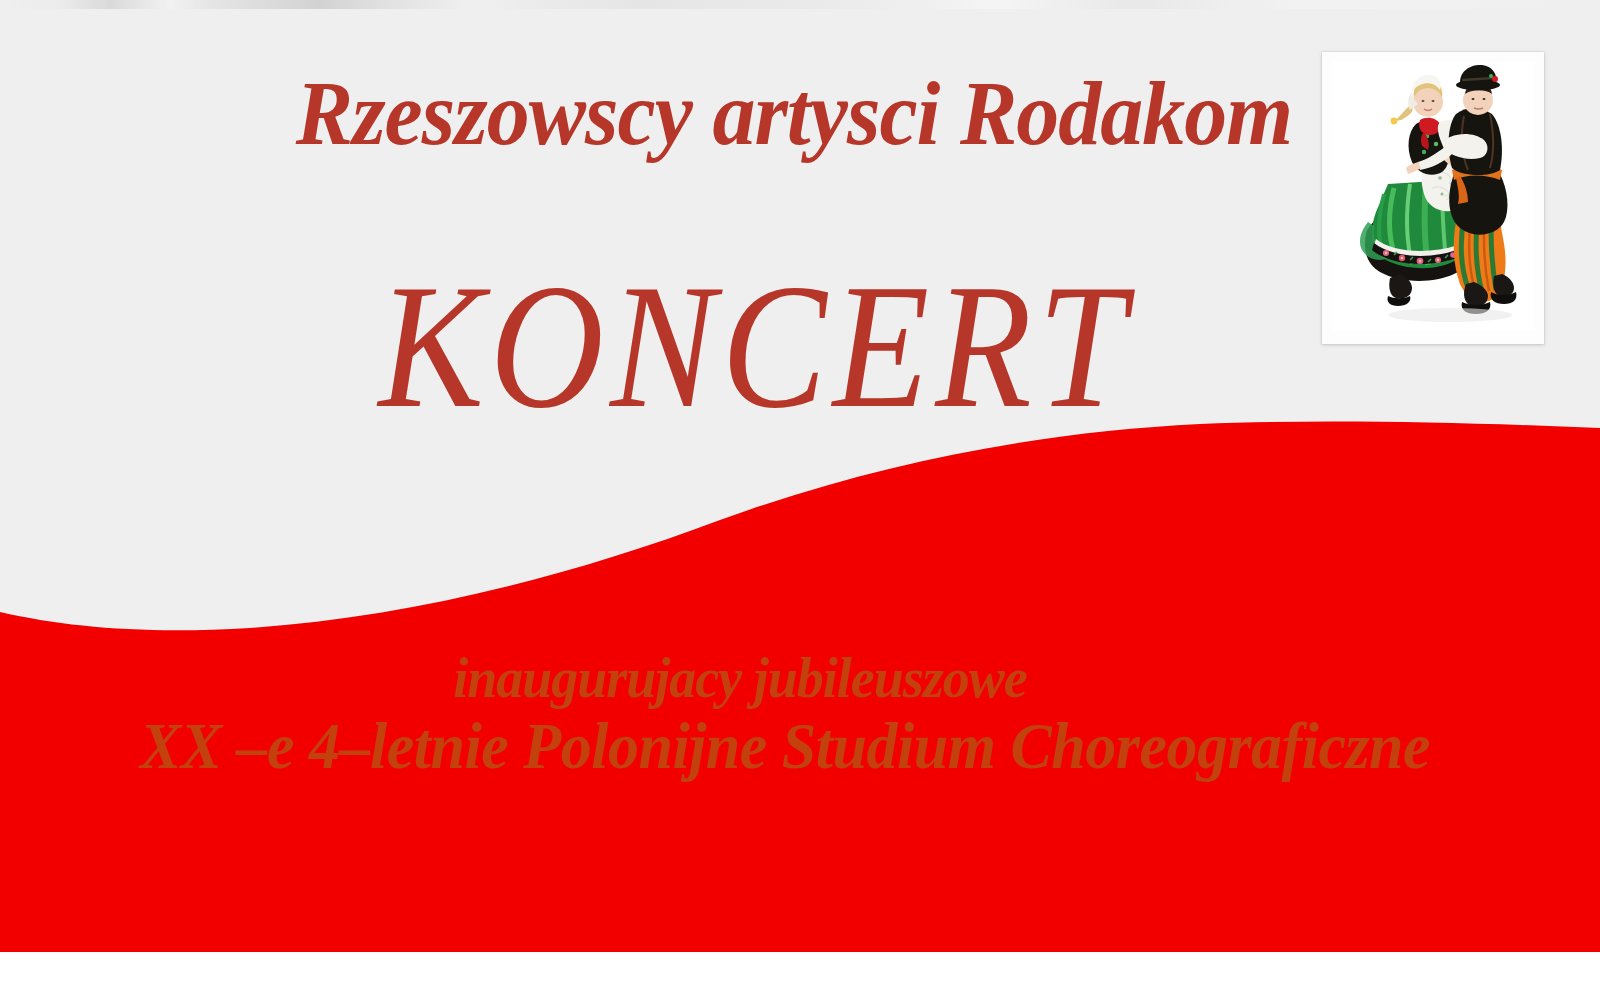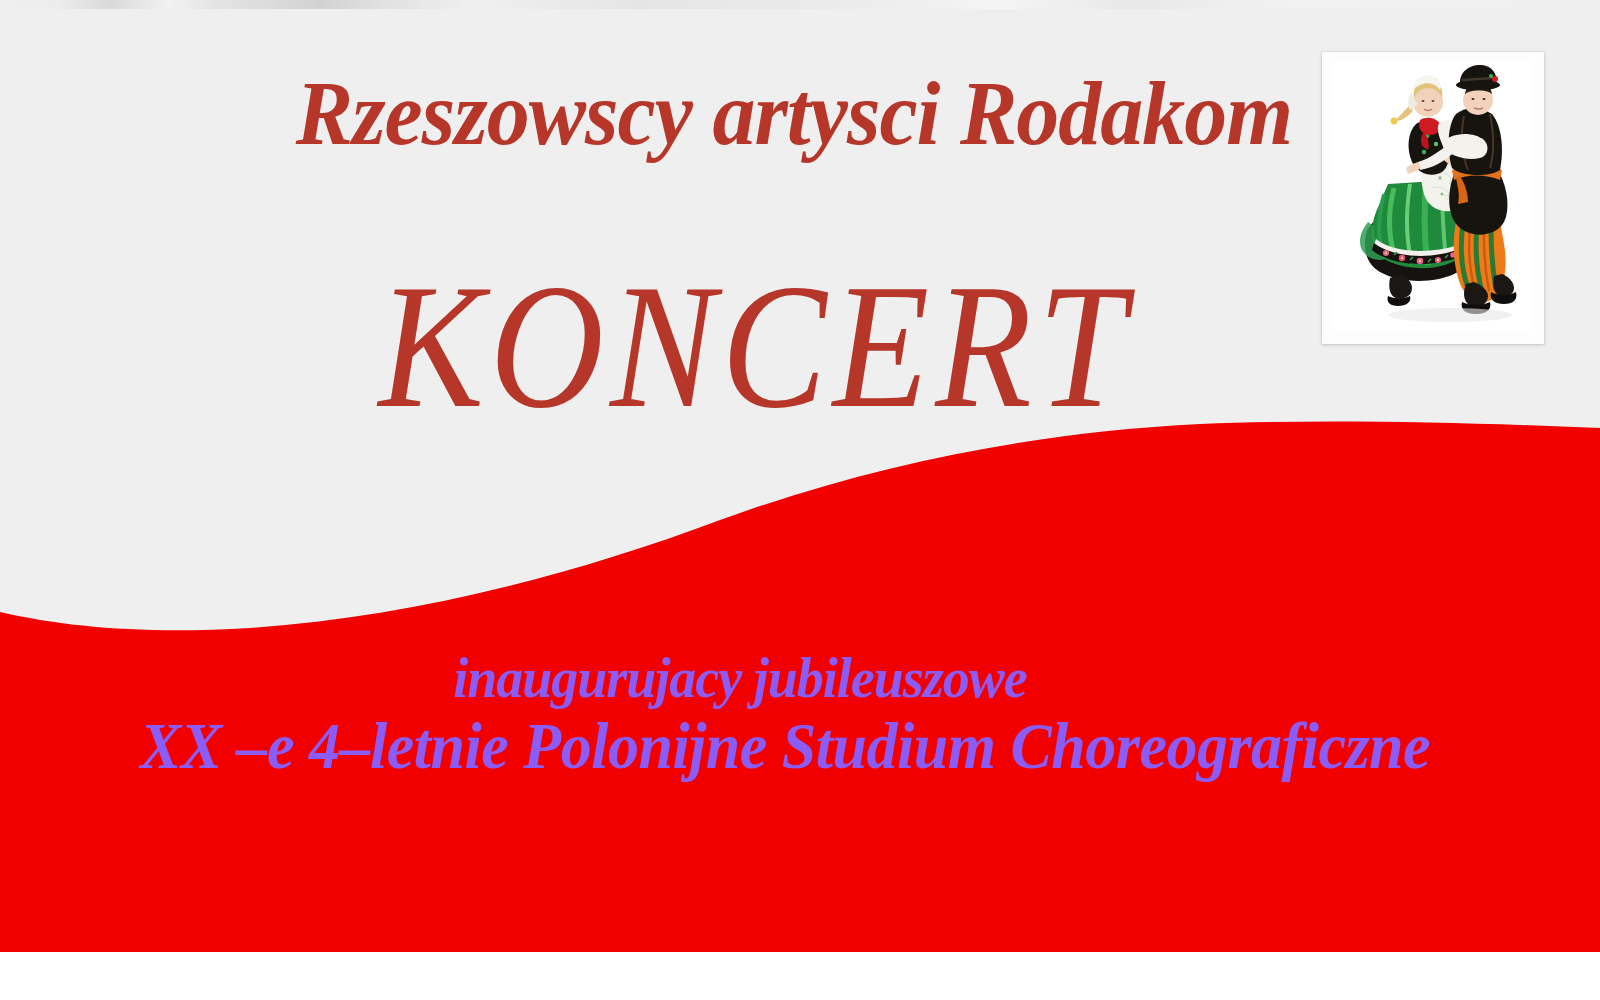--- a/index.html
+++ b/index.html
@@ -116,21 +116,21 @@
   }
 
   
   .subtitle-block {
     position: absolute;
     left: 0;
     top: 648px;
     width: 1600px;
     z-index: 6;
     text-align: center;
-    color: #8b5cf6;
+    color: #c2410c;
     font-family: "Liberation Serif", "DejaVu Serif", serif;
     font-style: italic;
     font-weight: 700;
   }
   .subtitle-line-1 {
     font-size: 54px;
     line-height: 1.08;
     letter-spacing: -1px;
     white-space: nowrap;
     padding-right: 120px;

